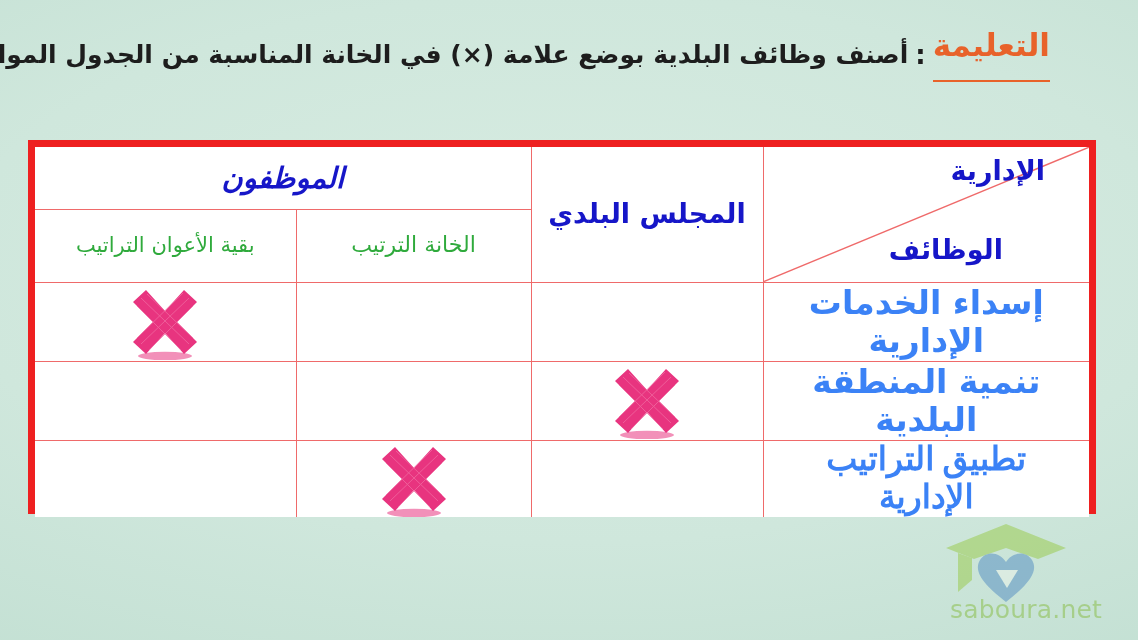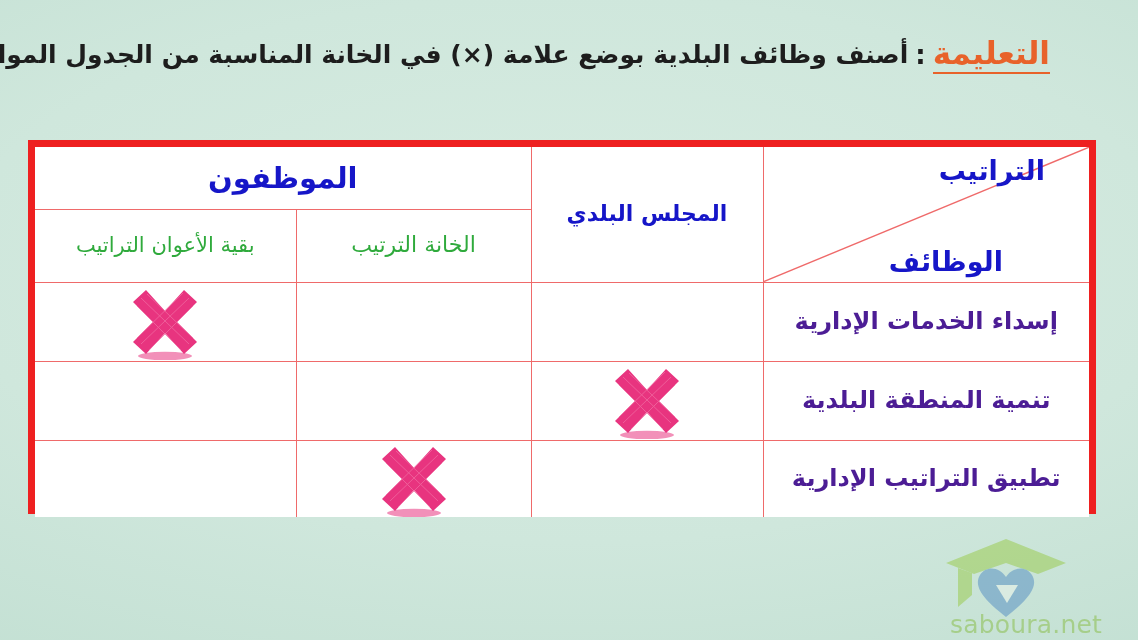--- a/index.html
+++ b/index.html
@@ -32,21 +32,21 @@
     flex-direction: row;
     align-items: center;
     justify-content: flex-start;
     white-space: nowrap;
   }
   .instr-keyword {
     color: #e8622a;
     font-size: 31px;
     font-weight: bold;
     border-bottom: 2px solid #e8622a;
-    padding-bottom: 1px;
+    padding-bottom: 18px;
     line-height: 1.1;
   }
   .instr-colon {
     color: #1d1d1d;
     font-size: 26px;
     font-weight: bold;
     padding: 0 7px;
   }
   .instr-body {
     color: #1d1d1d;
@@ -108,80 +108,81 @@
     position: absolute;
     top: 8px;
     right: 44px;
     color: #1616c8;
     font-size: 27px;
     font-weight: bold;
     line-height: 1.15;
   }
   .corner-bottom {
     position: absolute;
-    bottom: 4px;
+    bottom: 16px;
     right: 86px;
     color: #1616c8;
     font-size: 27px;
     font-weight: bold;
     line-height: 1.15;
   }
 
   .hdr-blue {
     color: #1616c8;
-    font-size: 22px;
+    font-size: 27px;
     font-weight: bold;
     line-height: 1.12;
     display: block;
     padding: 0 6px;
   }
   .hdr-blue-big {
     color: #1616c8;
     font-size: 29px;
     font-weight: bold;
     line-height: 1.12;
     display: block;
+    font-style: italic;
   }
   .hdr-green {
     color: #2faa3c;
     font-size: 22px;
     font-weight: normal;
     line-height: 1.12;
     display: block;
     padding: 0 6px;
   }
   .hdr-green.tight {
     font-size: 21px;
     line-height: 1.0;
   }
 
   .task-label {
-    color: #4c1d95;
-    font-size: 24px;
+    color: #3b82f6;
+    font-size: 33px;
     font-weight: bold;
     line-height: 1.15;
     display: block;
     padding: 0 14px;
   }
 
   
   .xmark {
     display: inline-block;
     position: relative;
     width: 72px;
     height: 76px;
     vertical-align: middle;
   }
   .xmark svg { display: block; }
 
   
   #watermark {
     position: absolute;
     right: 14px;
-    bottom: 1px;
+    bottom: 16px;
     width: 196px;
     height: 104px;
     opacity: 0.55;
   }
   #watermark .wm-text {
     position: absolute;
     left: 0;
     right: 0;
     bottom: 0px;
     text-align: center;
@@ -211,21 +212,21 @@
         <col class="c-agents">
         <col class="c-rest">
       </colgroup>
       <tbody>
 
         <tr style="height:62px;">
           <td class="corner-cell notop noright" rowspan="2">
             <svg class="corner-diag" viewBox="0 0 326 135" preserveAspectRatio="none">
               <line x1="326" y1="0" x2="0" y2="135" stroke="#ef6a6a" stroke-width="1.4"></line>
             </svg>
-            <span class="corner-top">التراتيب</span>
+            <span class="corner-top">الإدارية</span>
             <span class="corner-bottom">الوظائف</span>
           </td>
 
           <td class="notop" rowspan="2">
             <span class="hdr-blue">المجلس البلدي</span>
           </td>
 
           <td class="notop noleft" colspan="2">
             <span class="hdr-blue-big">الموظفون</span>
           </td>
@@ -285,21 +286,21 @@
                   <line x1="54" y1="9" x2="8" y2="54"></line>
                 </g>
                 <ellipse cx="36" cy="72" rx="27" ry="4.2" fill="#e8347f" opacity="0.55"></ellipse>
               </svg>
             </span>
           </td>
           <td></td>
           <td class="noleft"></td>
         </tr>
 
-        <tr style="height:59px;">
+        <tr style="height:59px;font-family:Liberation Serif, serif;">
           <td class="noright nobot">
             <span class="task-label">تطبيق التراتيب الإدارية</span>
           </td>
           <td class="nobot"></td>
           <td class="nobot">
             <span class="xmark">
               <svg width="72" height="76" viewBox="0 0 72 76">
                 <g fill="#e8347f">
                   <path d="M17 6 L36 27 L55 6 L68 18 L48 38 L68 58 L55 70 L36 49 L17 70 L4 58 L24 38 L4 18 Z"></path>
                 </g>

